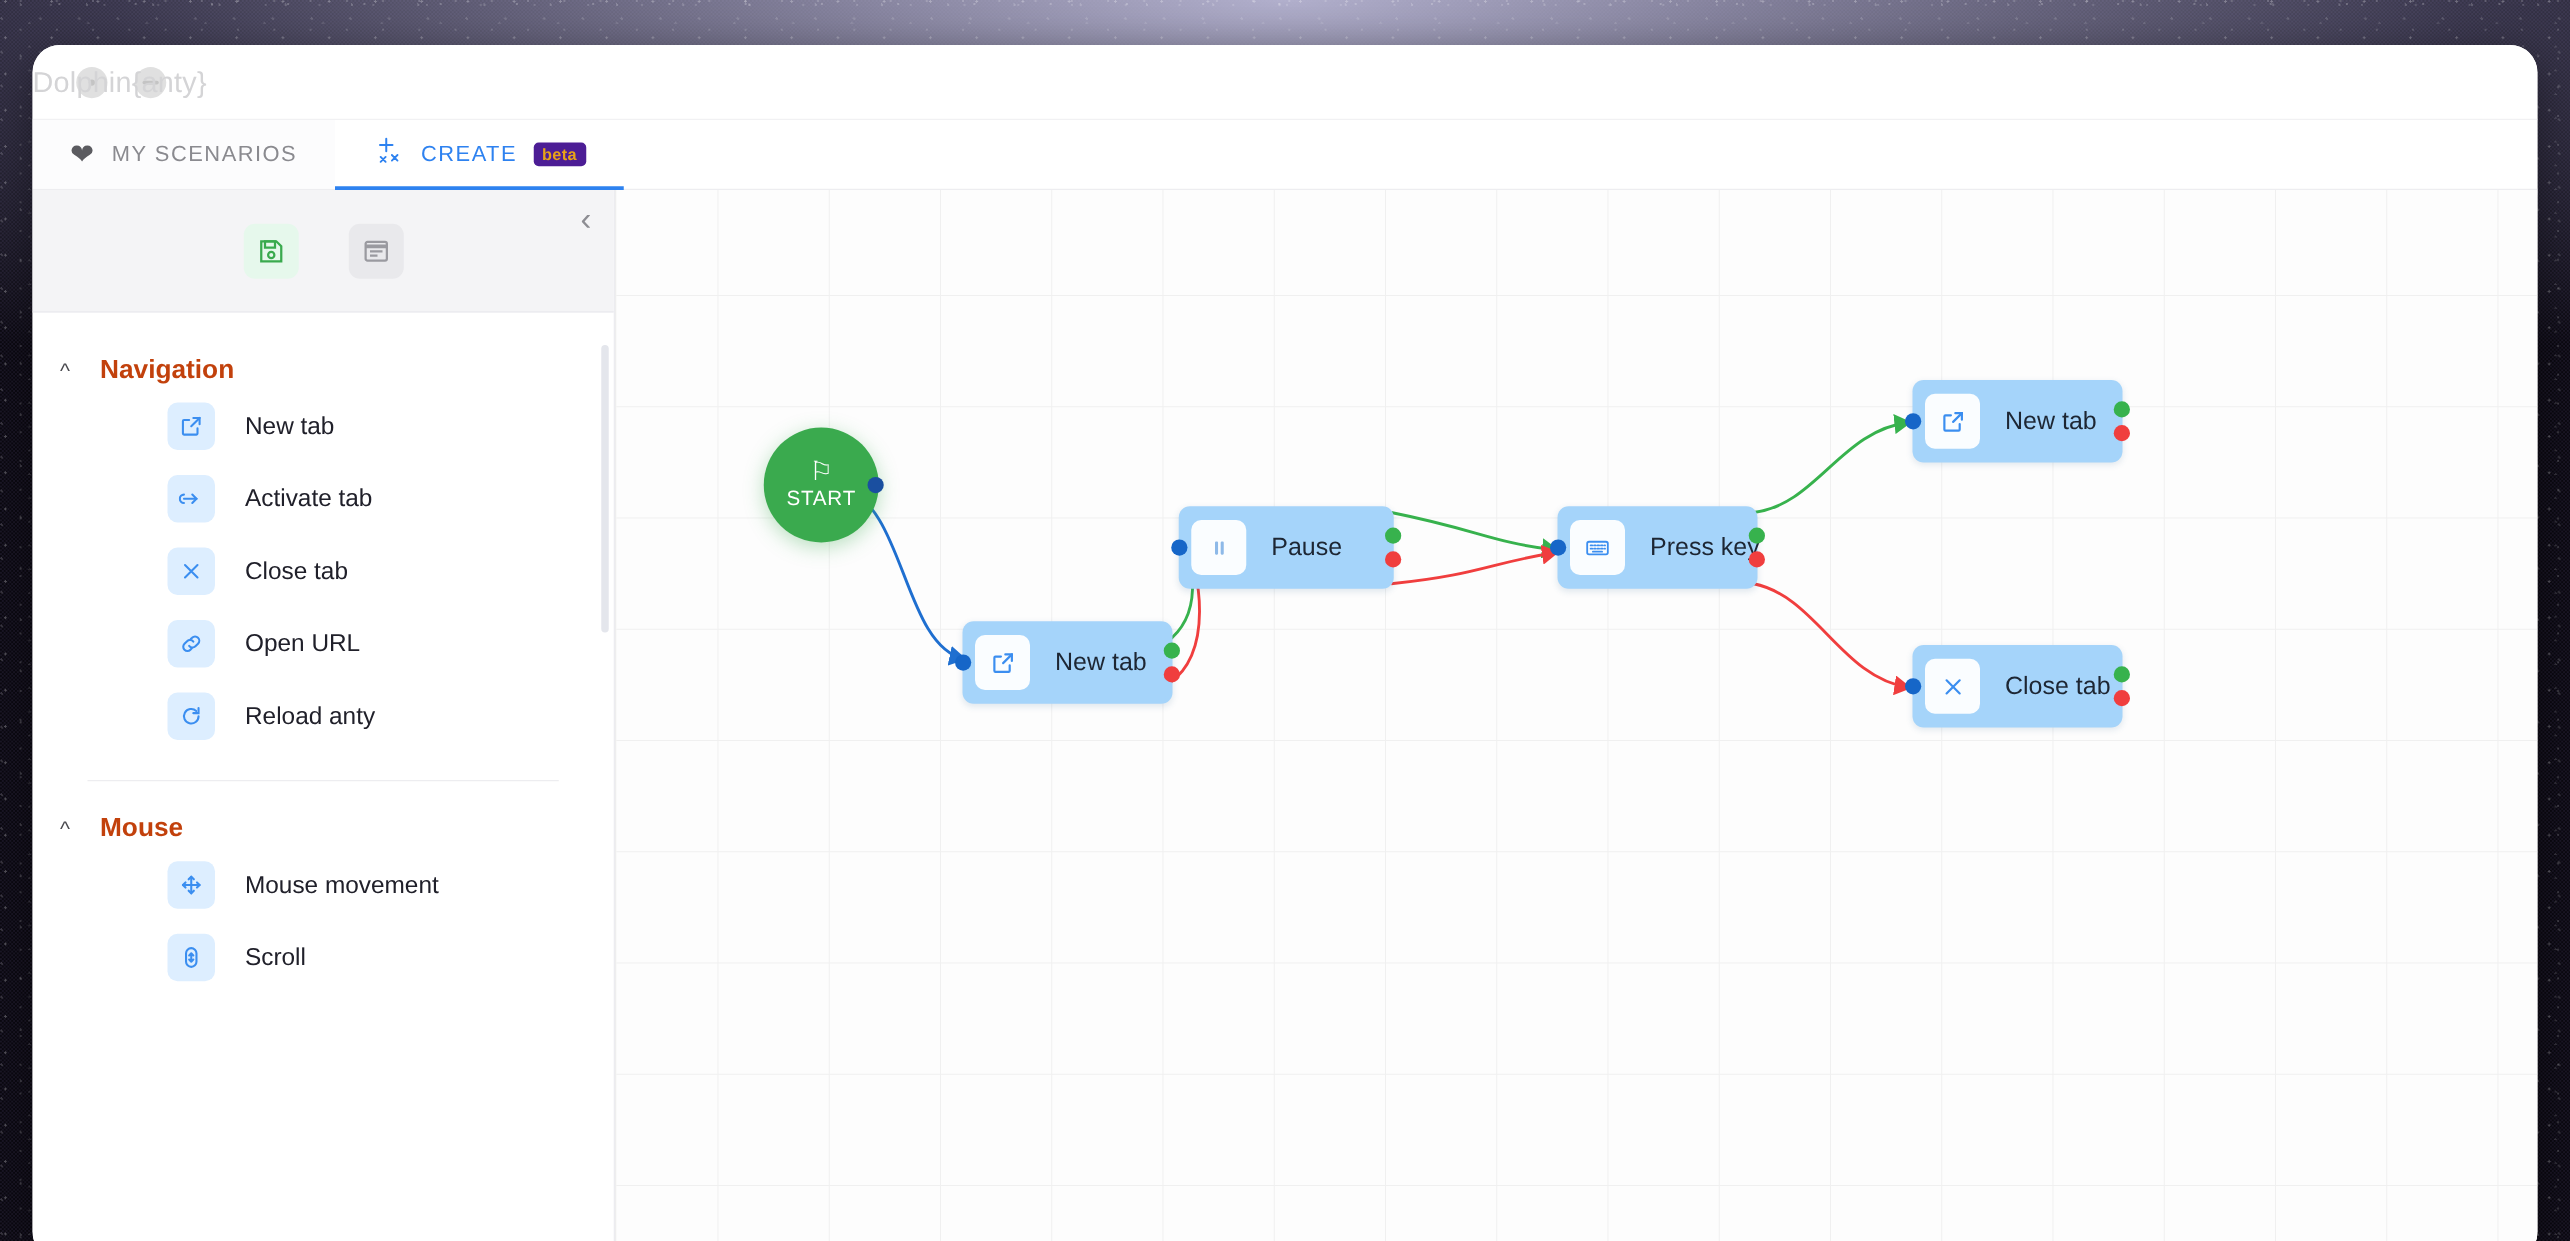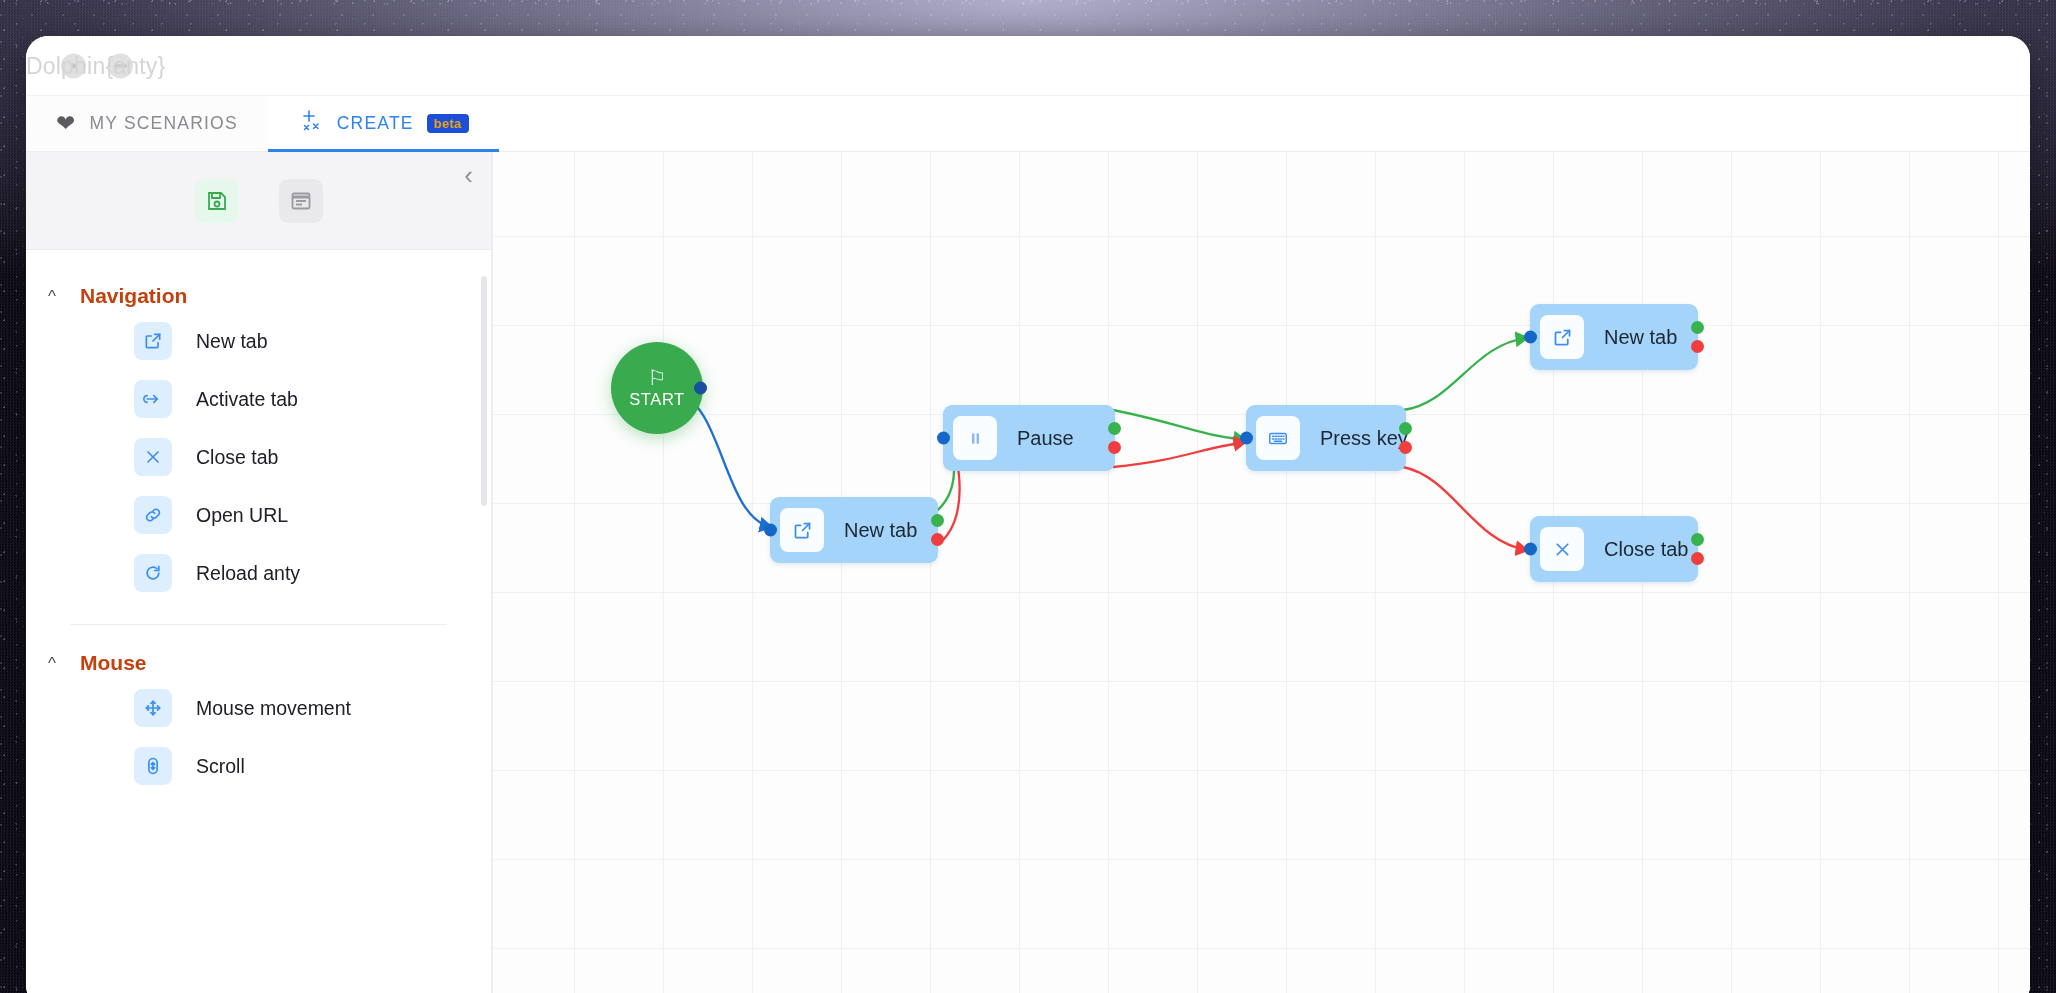--- a/index.html
+++ b/index.html
@@ -73,21 +73,21 @@
     font-size: 17.5px; letter-spacing: 1.2px; font-weight: 500;
     color: #8a8a8f; cursor: pointer; position: relative;
     background: #fcfcfd;
   }
   .tab.active { color: #2e82f0; background: #fff; }
   .tab.active::after {
     content: ""; position: absolute; left: 0; right: 0; bottom: -1px; height: 3px; background: #2e82f0;
   }
   .tab .heart { color: #5b5b60; font-size: 23px; line-height: 1; }
   .badge-beta {
-    background: #1d4ed8; color: #e8a317; font-size: 13px; font-weight: 700;
+    background: #4c1d95; color: #e8a317; font-size: 13px; font-weight: 700;
     padding: 2px 7px; border-radius: 4px; letter-spacing: .3px;
   }
 
   
   .body-split { display: flex; height: calc(975px - 60px - 56px); }
 
   .sidebar {
     width: 466px; position: relative; background: #fff;
     border-right: 1px solid #ececf0; display: flex; flex-direction: column;
   }

